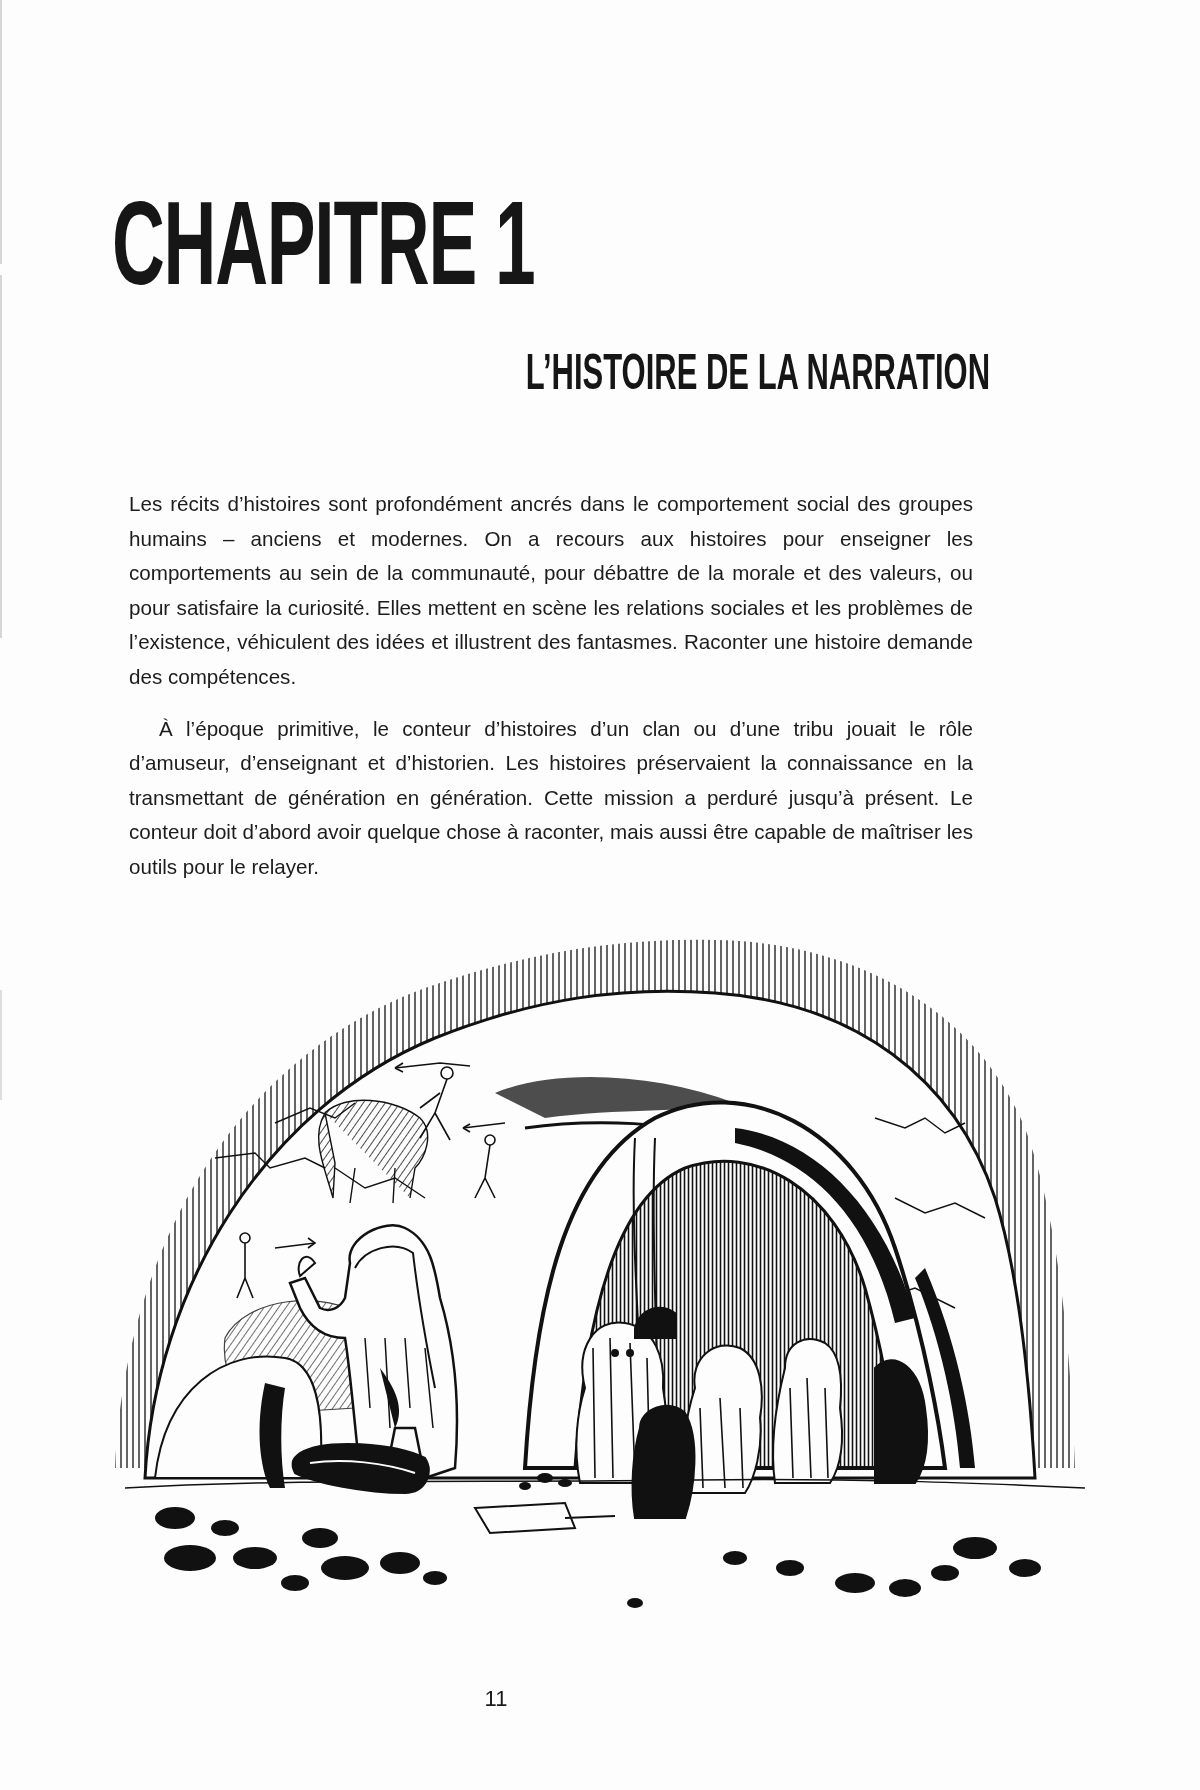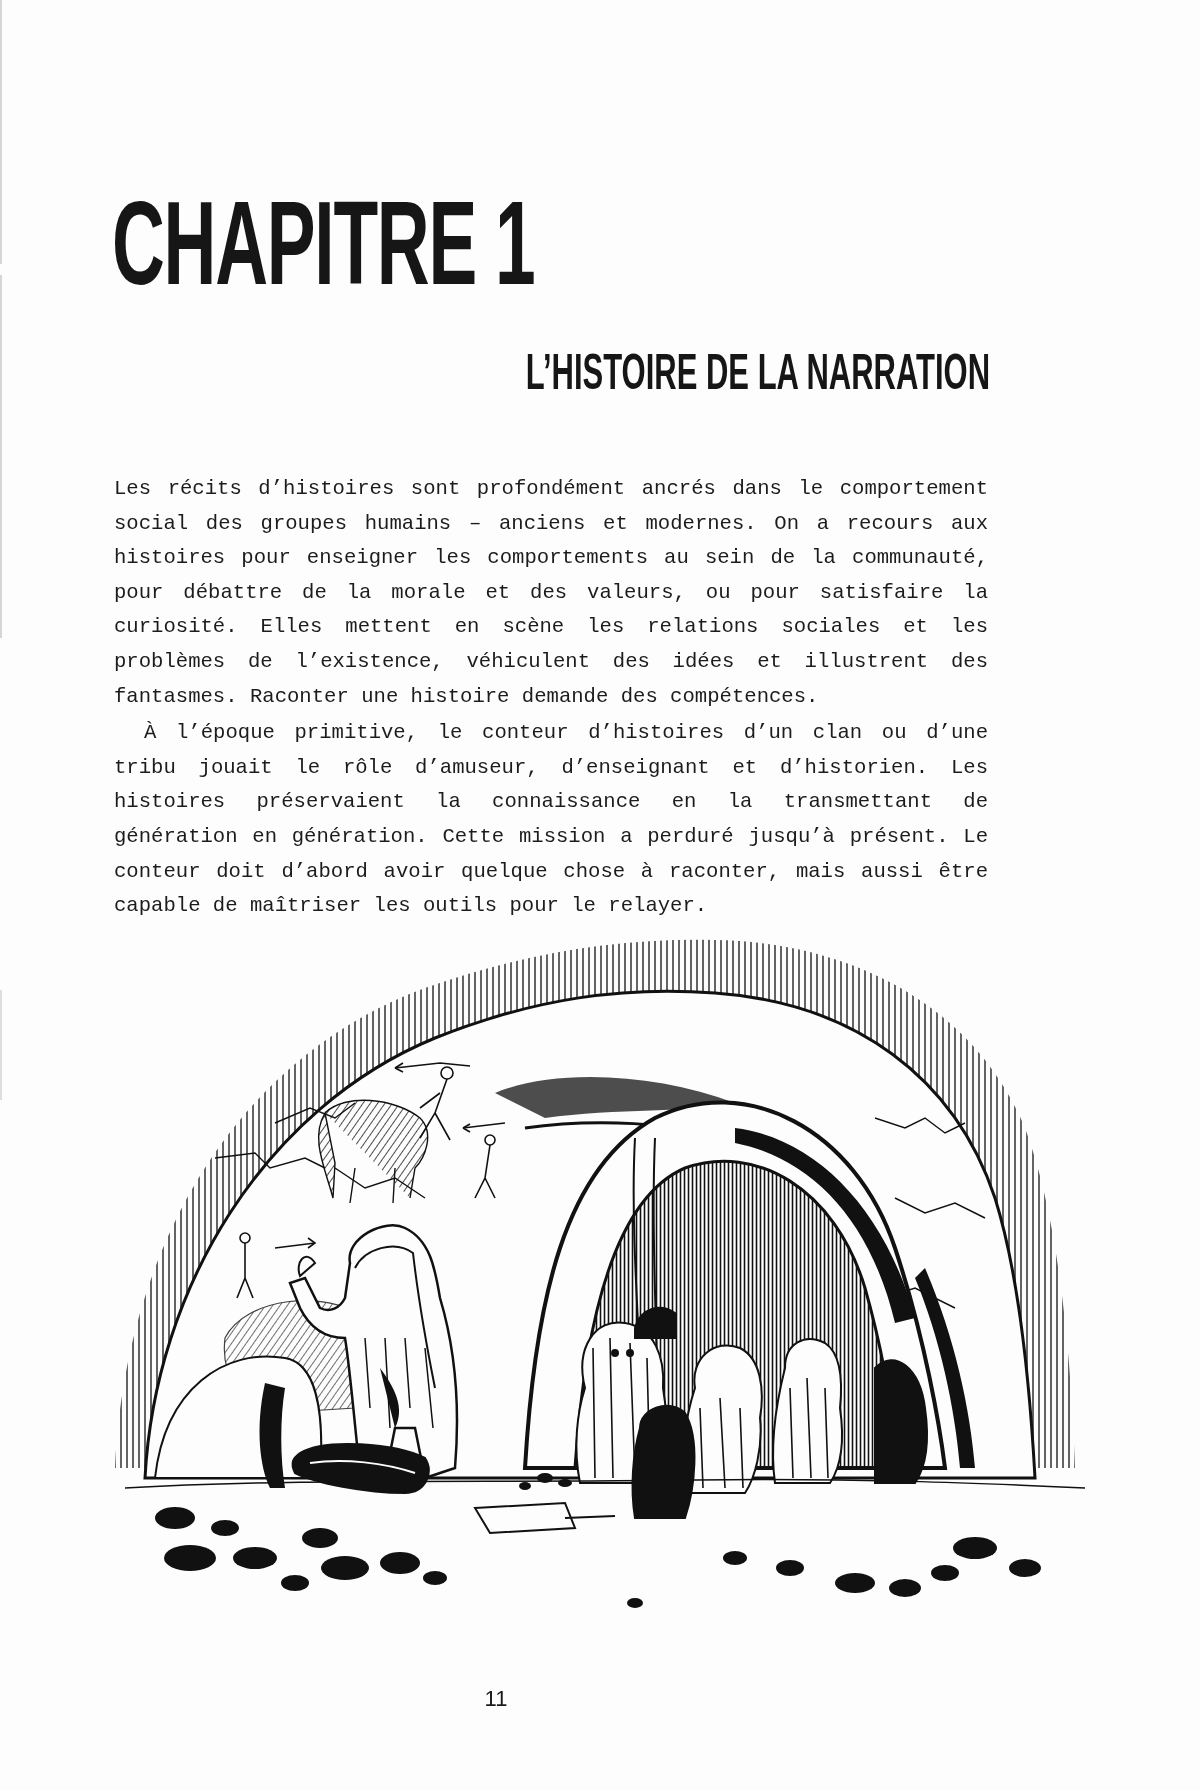--- a/index.html
+++ b/index.html
@@ -24,21 +24,21 @@
       font-size: 50px; line-height: 56px; letter-spacing: 0px;
       transform: scaleX(0.62); transform-origin: right top;
       color: #161616; white-space: nowrap;
     }
     .body-text {
       position: absolute; left: 112px; top: 470px; width: 878px;
       font-family: "Liberation Sans", sans-serif; font-size: 20.6px;
       line-height: 34.6px; color: #1c1c1c; text-align: justify;
       hyphens: manual;
     }
-    .body-text p { margin: 2px; font-family: Liberation Mono, monospace; }
+    .body-text p { margin: 17px; }
     .body-text p.indent { text-indent: 30px; }
     .illustration {
       position: absolute; left: 95px; top: 868px; width: 1010px; height: 740px;
     }
     .page-number {
       position: absolute; left: 0; width: 992px; top: 1686px; text-align: center;
       font-family: "Liberation Sans", sans-serif; font-size: 22px; color: #1a1a1a;
     }
   </style>
 </head>

